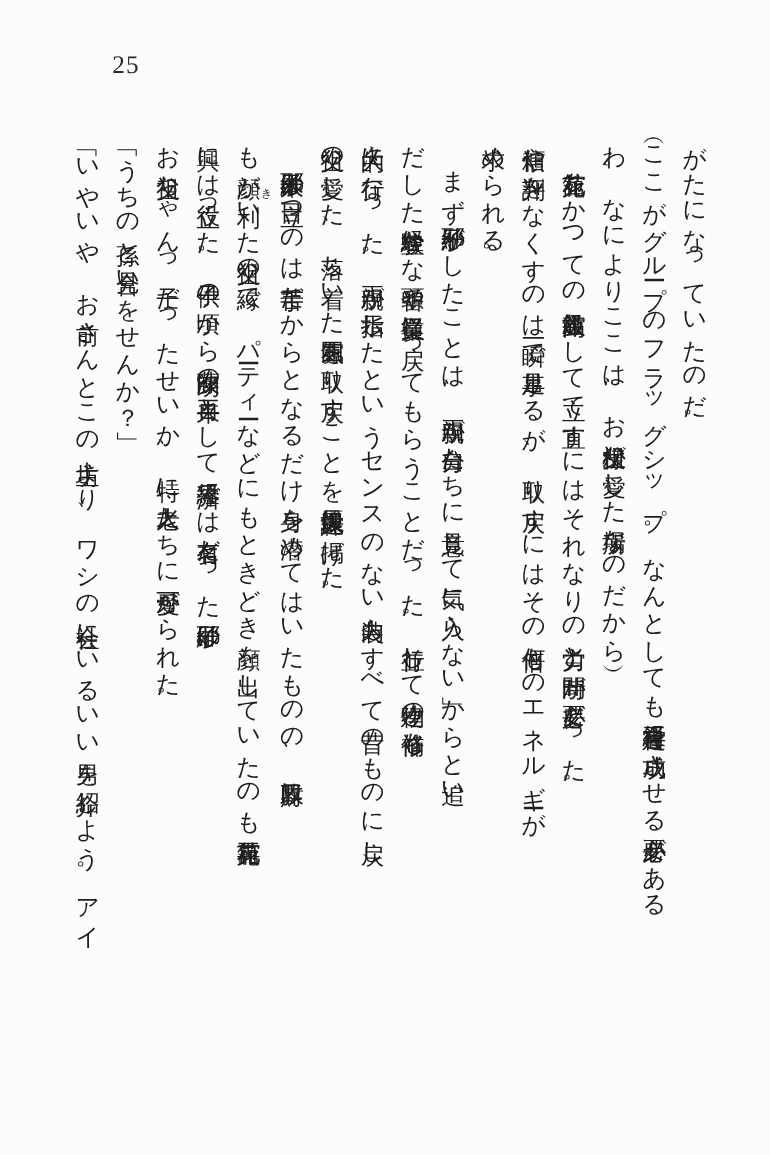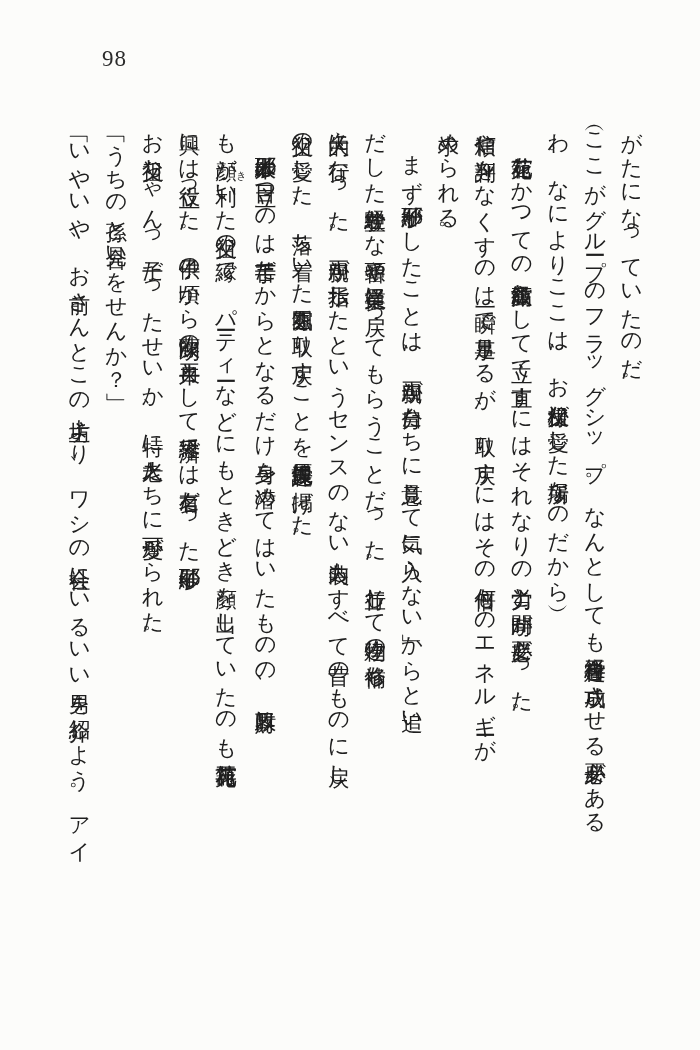--- a/index.html
+++ b/index.html
@@ -47,21 +47,21 @@
     font-size: 10px;
     letter-spacing: 0;
     color: #1e1e1e;
   }
 </style>
 </head>
 <body>
 
 <div class="page">
 
-  <div class="page-number">98</div>
+  <div class="page-number">25</div>
 
   <div class="text-block">
     <p class="line">がたになっていたのだ。</p>
     <p class="line">（ここがグループのフラッグシップ。なんとしても経営再建を成功させる必要がある</p>
     <p class="line">わ。なによりここは、お祖父様が愛した場所なのだから）</p>
     <p class="line ind-1">舘花苑をかつての高級旅館として立て直すにはそれなりの労力と時間が必要だった。</p>
     <p class="line">信頼や評判をなくすのは一瞬で事足りるが、取り戻すにはその何倍ものエネルギーが</p>
     <p class="line">求められる。</p>
     <p class="line ind-1">まず紗耶子がしたことは、両親が「自分たちに意見して気に入らない」からと追い</p>
     <p class="line">だした経験豊かな番頭や従業員に戻ってもらうことだった。並行して建物の補修も</p>

